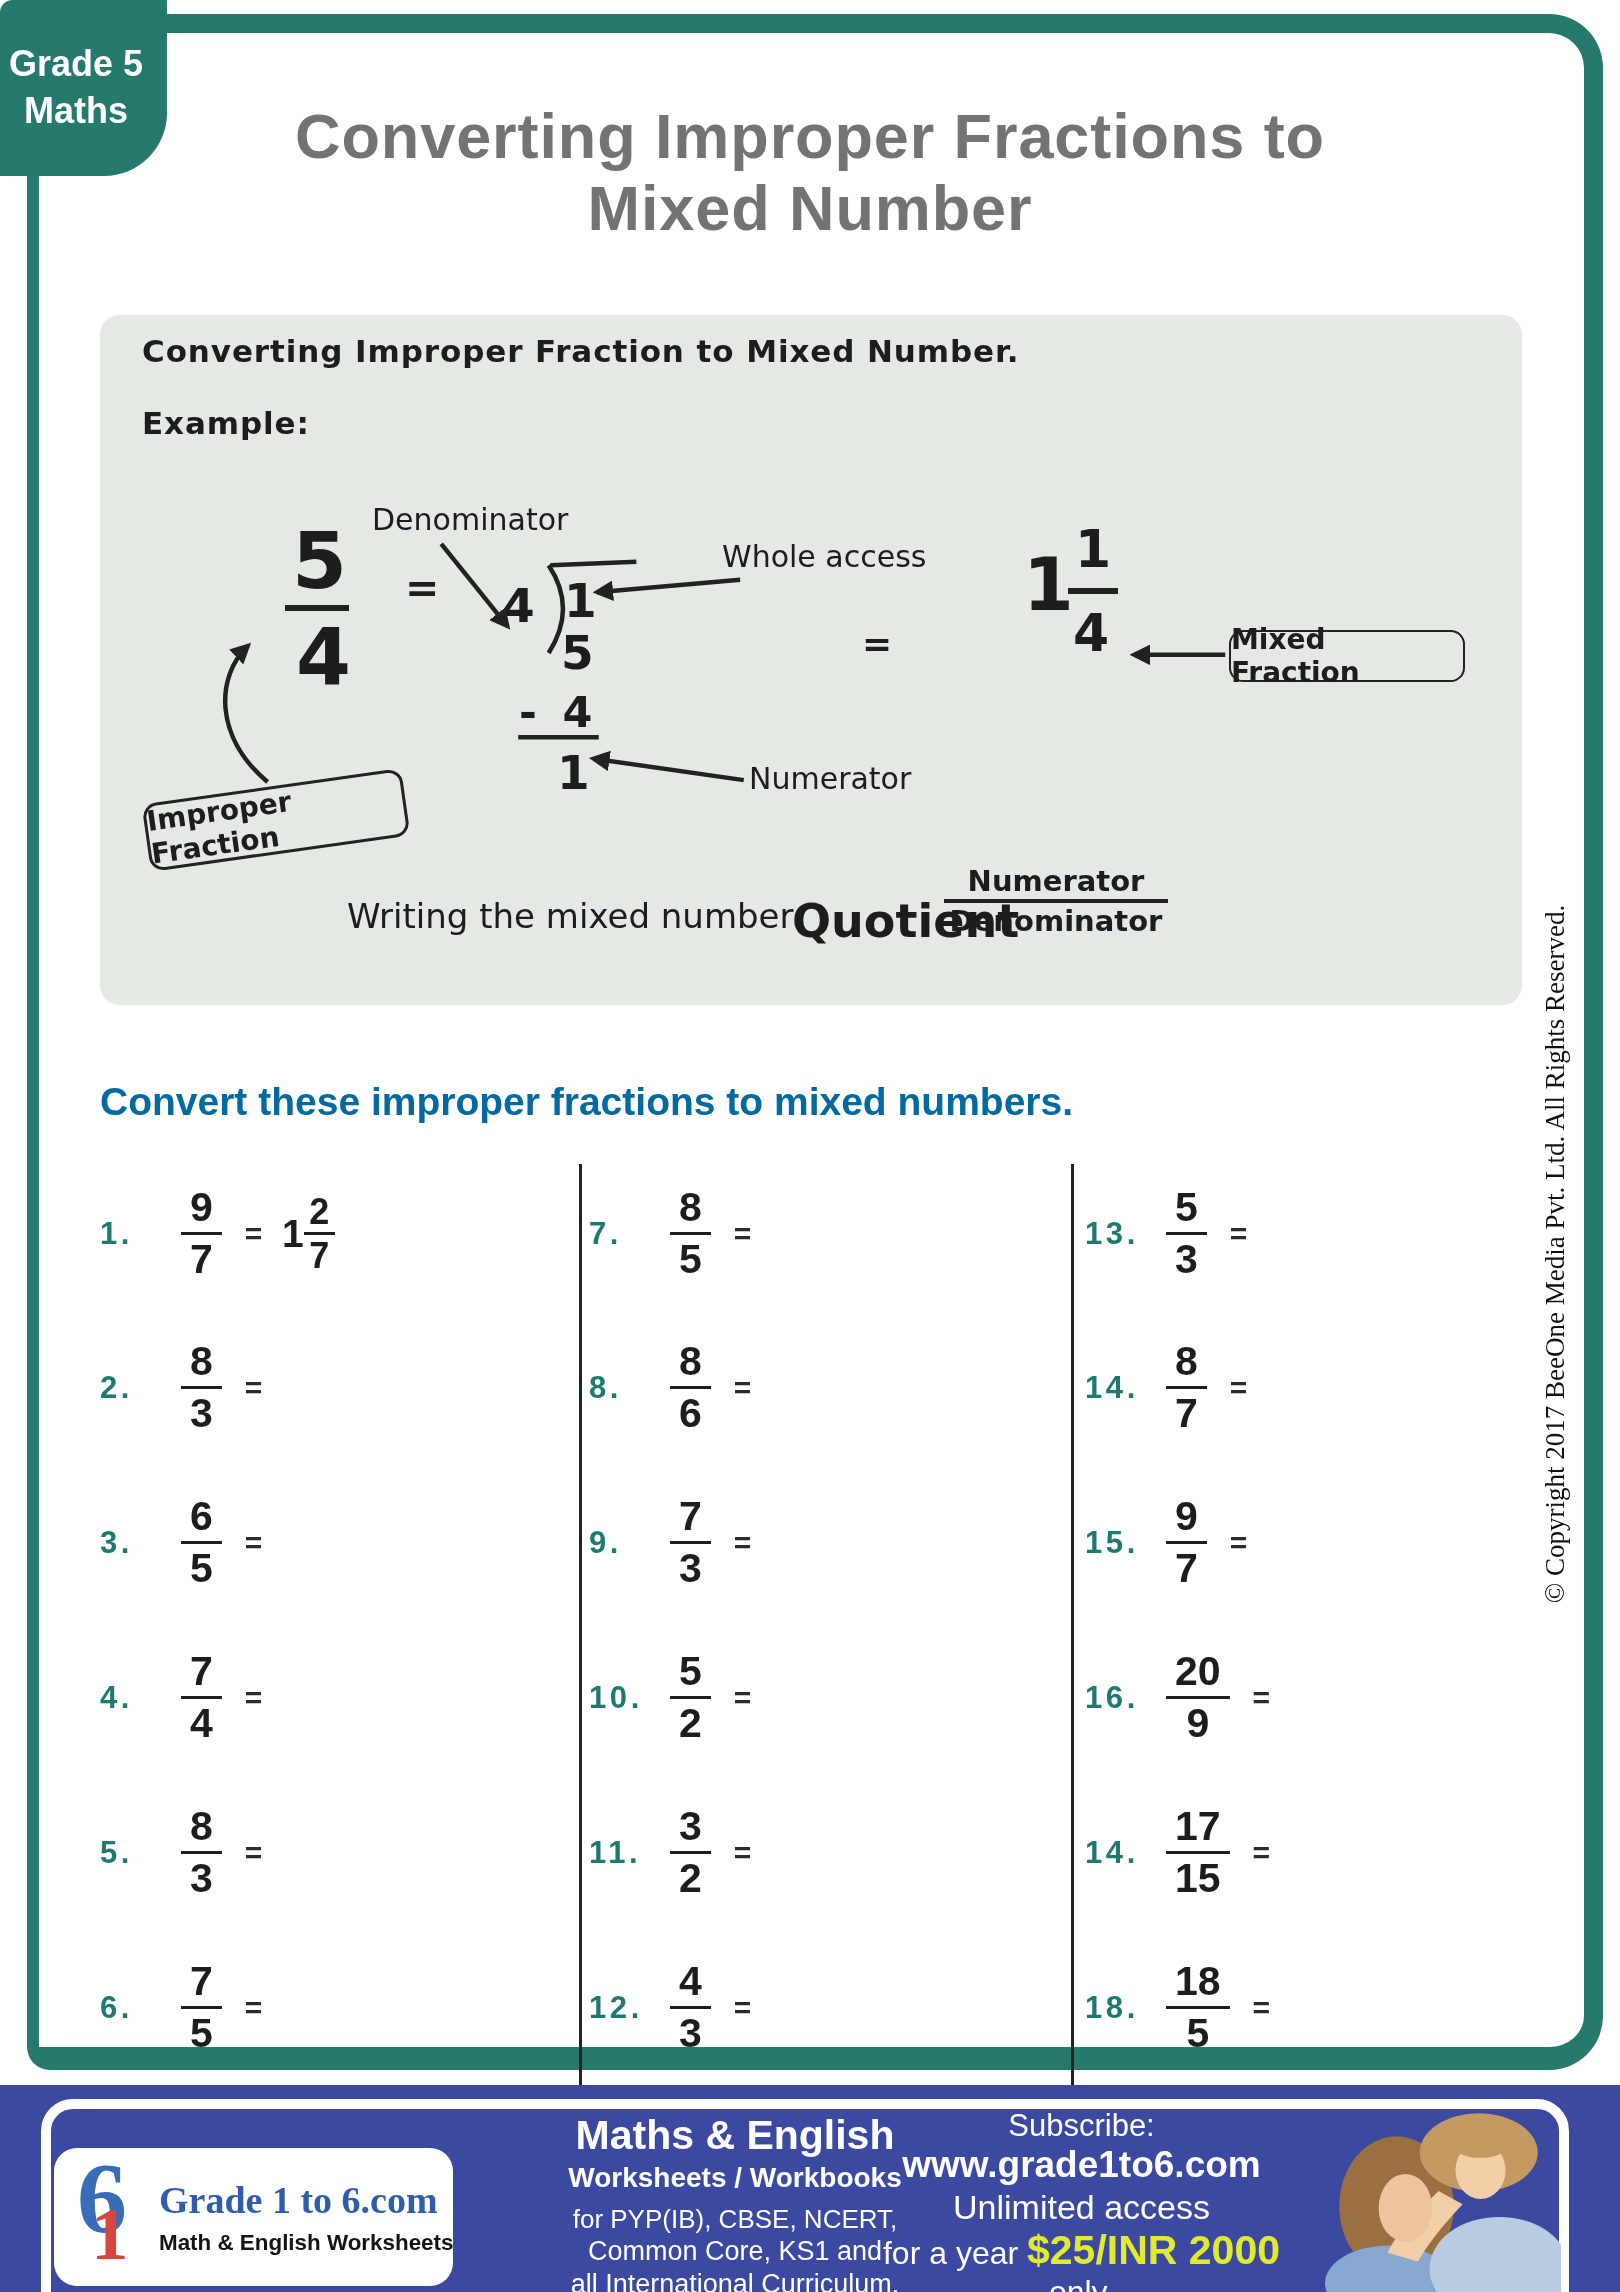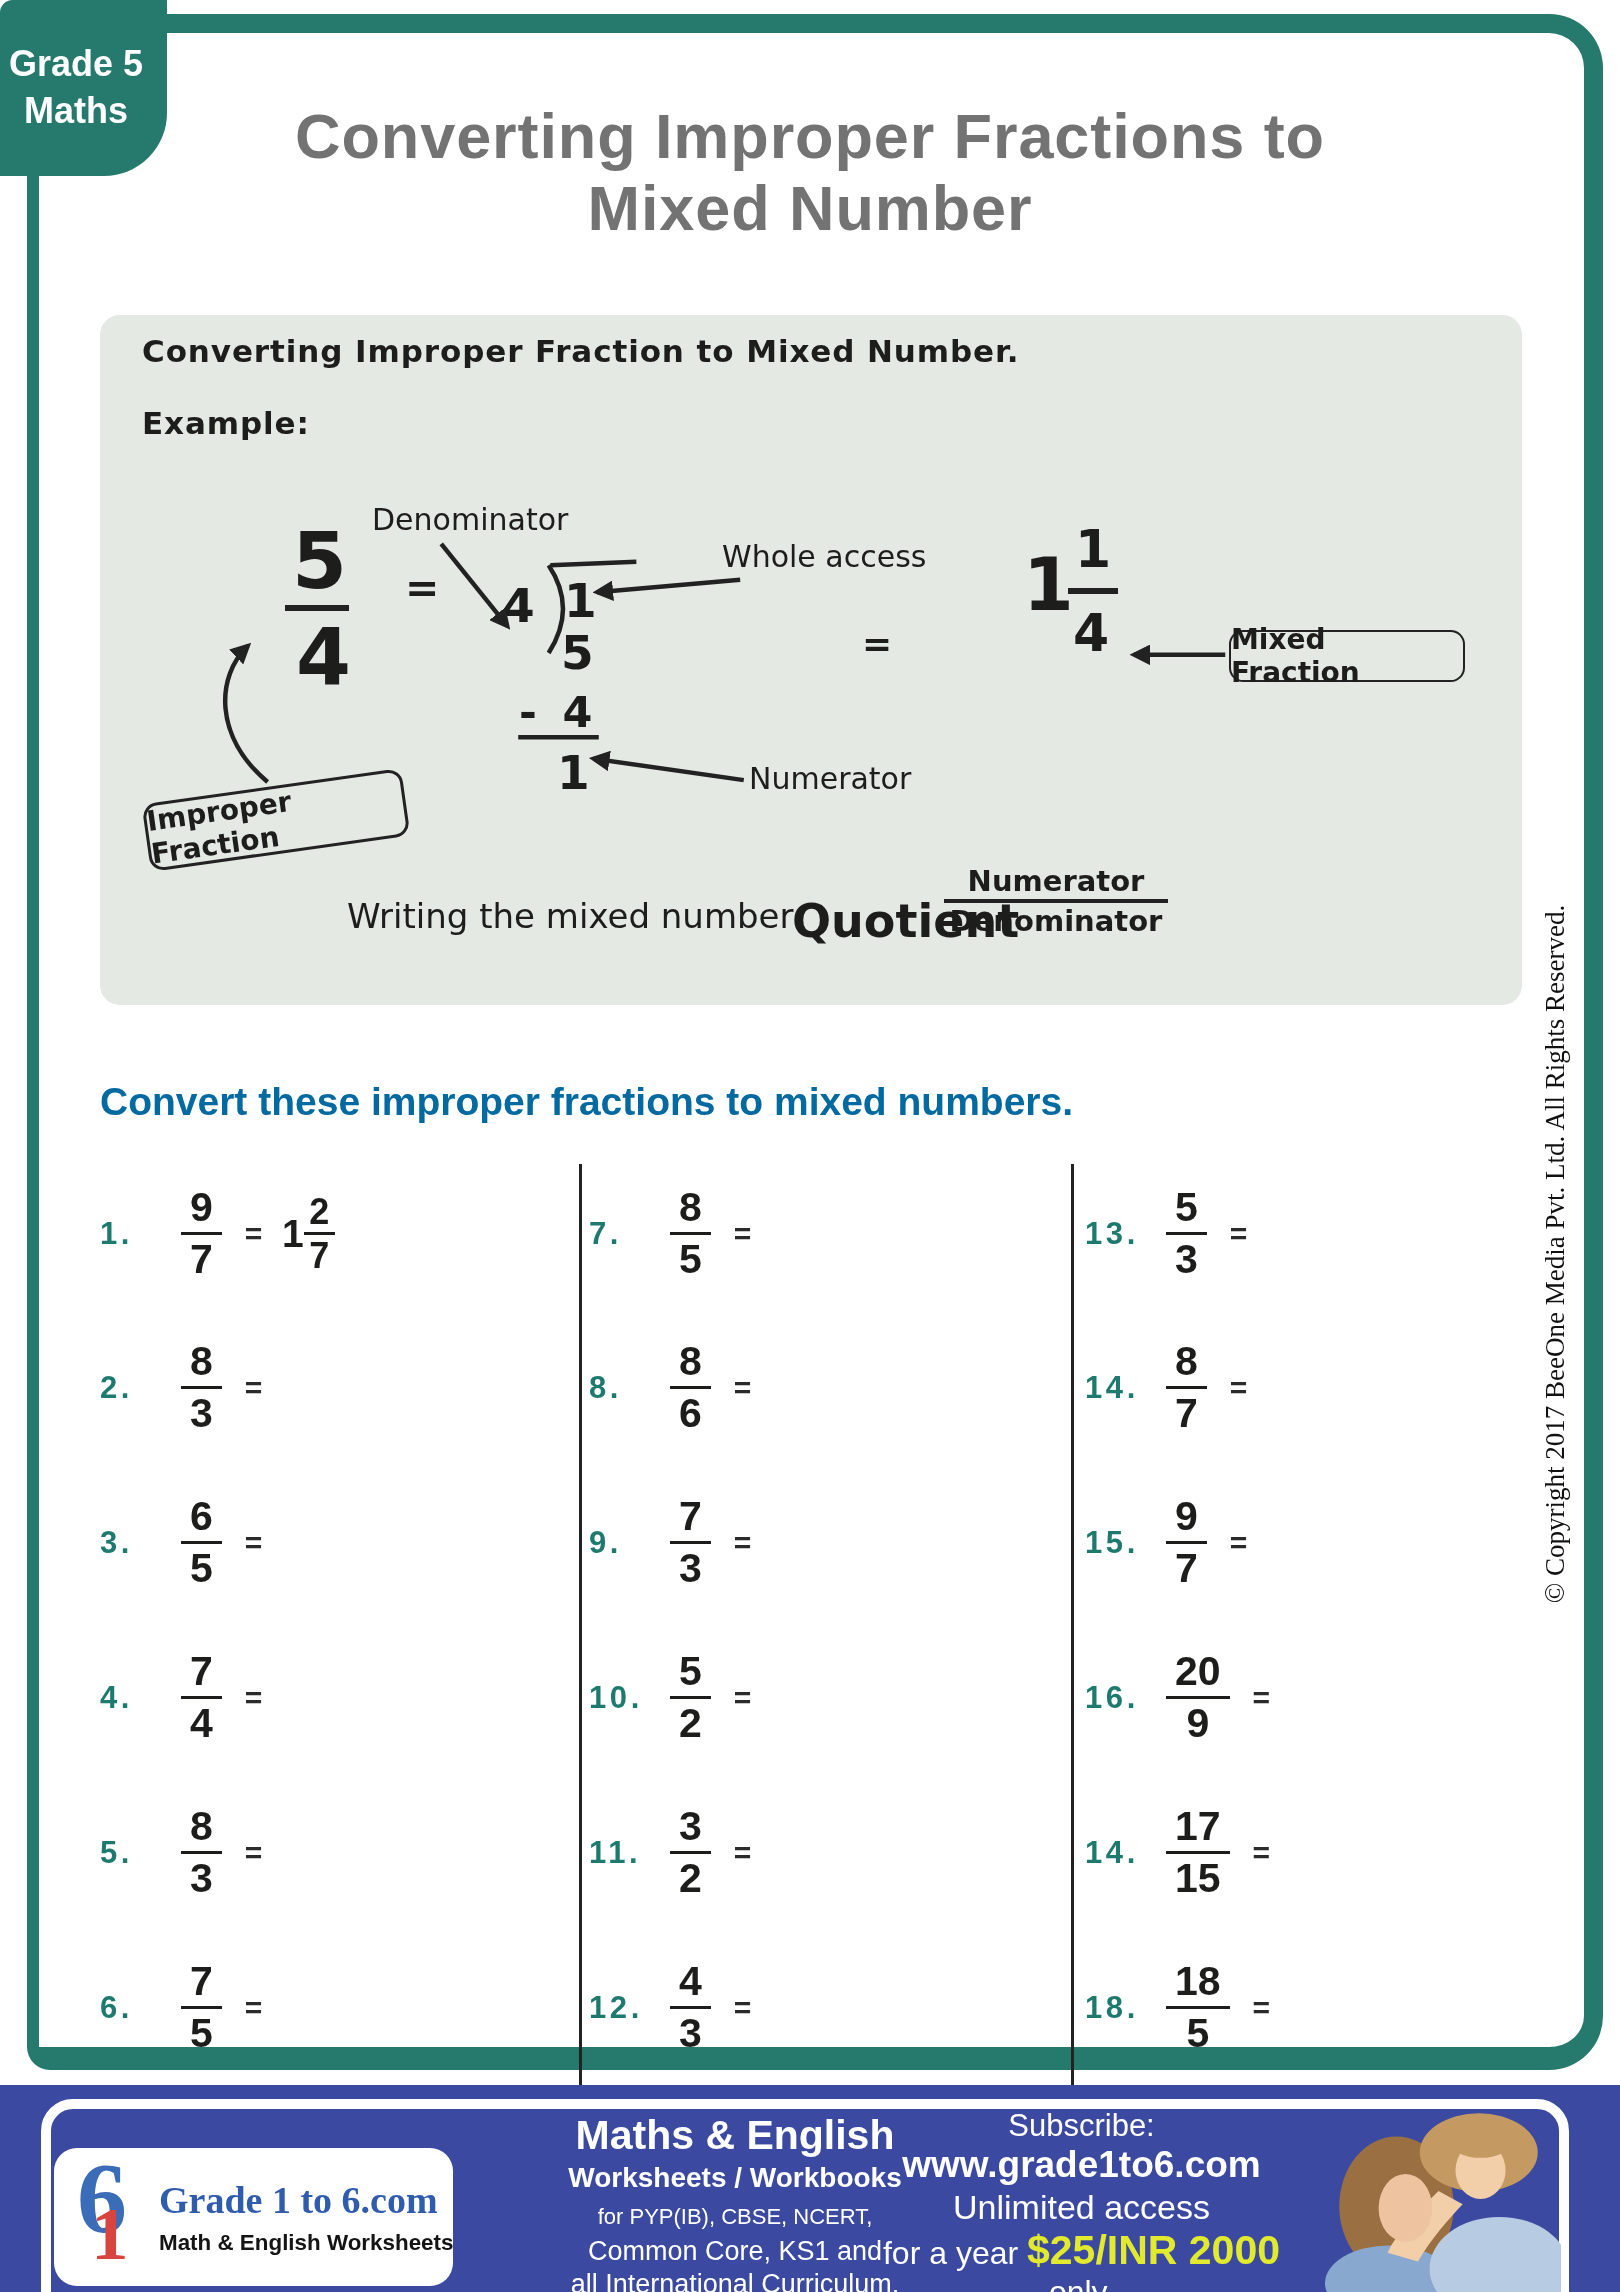--- a/index.html
+++ b/index.html
@@ -343,21 +343,21 @@
   </svg>
 
   <div id="fcard"></div>
   <span class="logo-six">6</span>
   <span class="logo-one">1</span>
   <span class="logo-site">Grade 1 to 6.com</span>
   <span class="logo-tag">Math &amp; English Worksheets</span>
 
   <div class="fmid" style="top:2112px;font-size:41px;font-weight:700;">Maths &amp; English</div>
   <div class="fmid" style="top:2162px;font-size:28px;font-weight:700;">Worksheets / Workbooks</div>
-  <div class="fmid fw300" style="top:2204px;font-size:22px;">for PYP(IB), CBSE, NCERT,</div>
+  <div class="fmid fw300" style="top:2204px;font-size:26px;">for PYP(IB), CBSE, NCERT,</div>
   <div class="fmid fw300" style="top:2236px;font-size:27px;">Common Core, KS1 and</div>
   <div class="fmid fw300" style="top:2269px;font-size:27px;">all International Curriculum.</div>
 
   <div class="fright fw300" style="top:2108px;font-size:31px;">Subscribe:</div>
   <div class="fright fw700" style="top:2144px;font-size:37px;">www.grade1to6.com</div>
   <div class="fright fw300" style="top:2188px;font-size:34px;">Unlimited access</div>
   <div class="fright" style="top:2227px;font-size:32px;font-weight:400;">
     <span>for a year </span><span class="price">$25/INR 2000</span><span> only.</span>
   </div>
 

